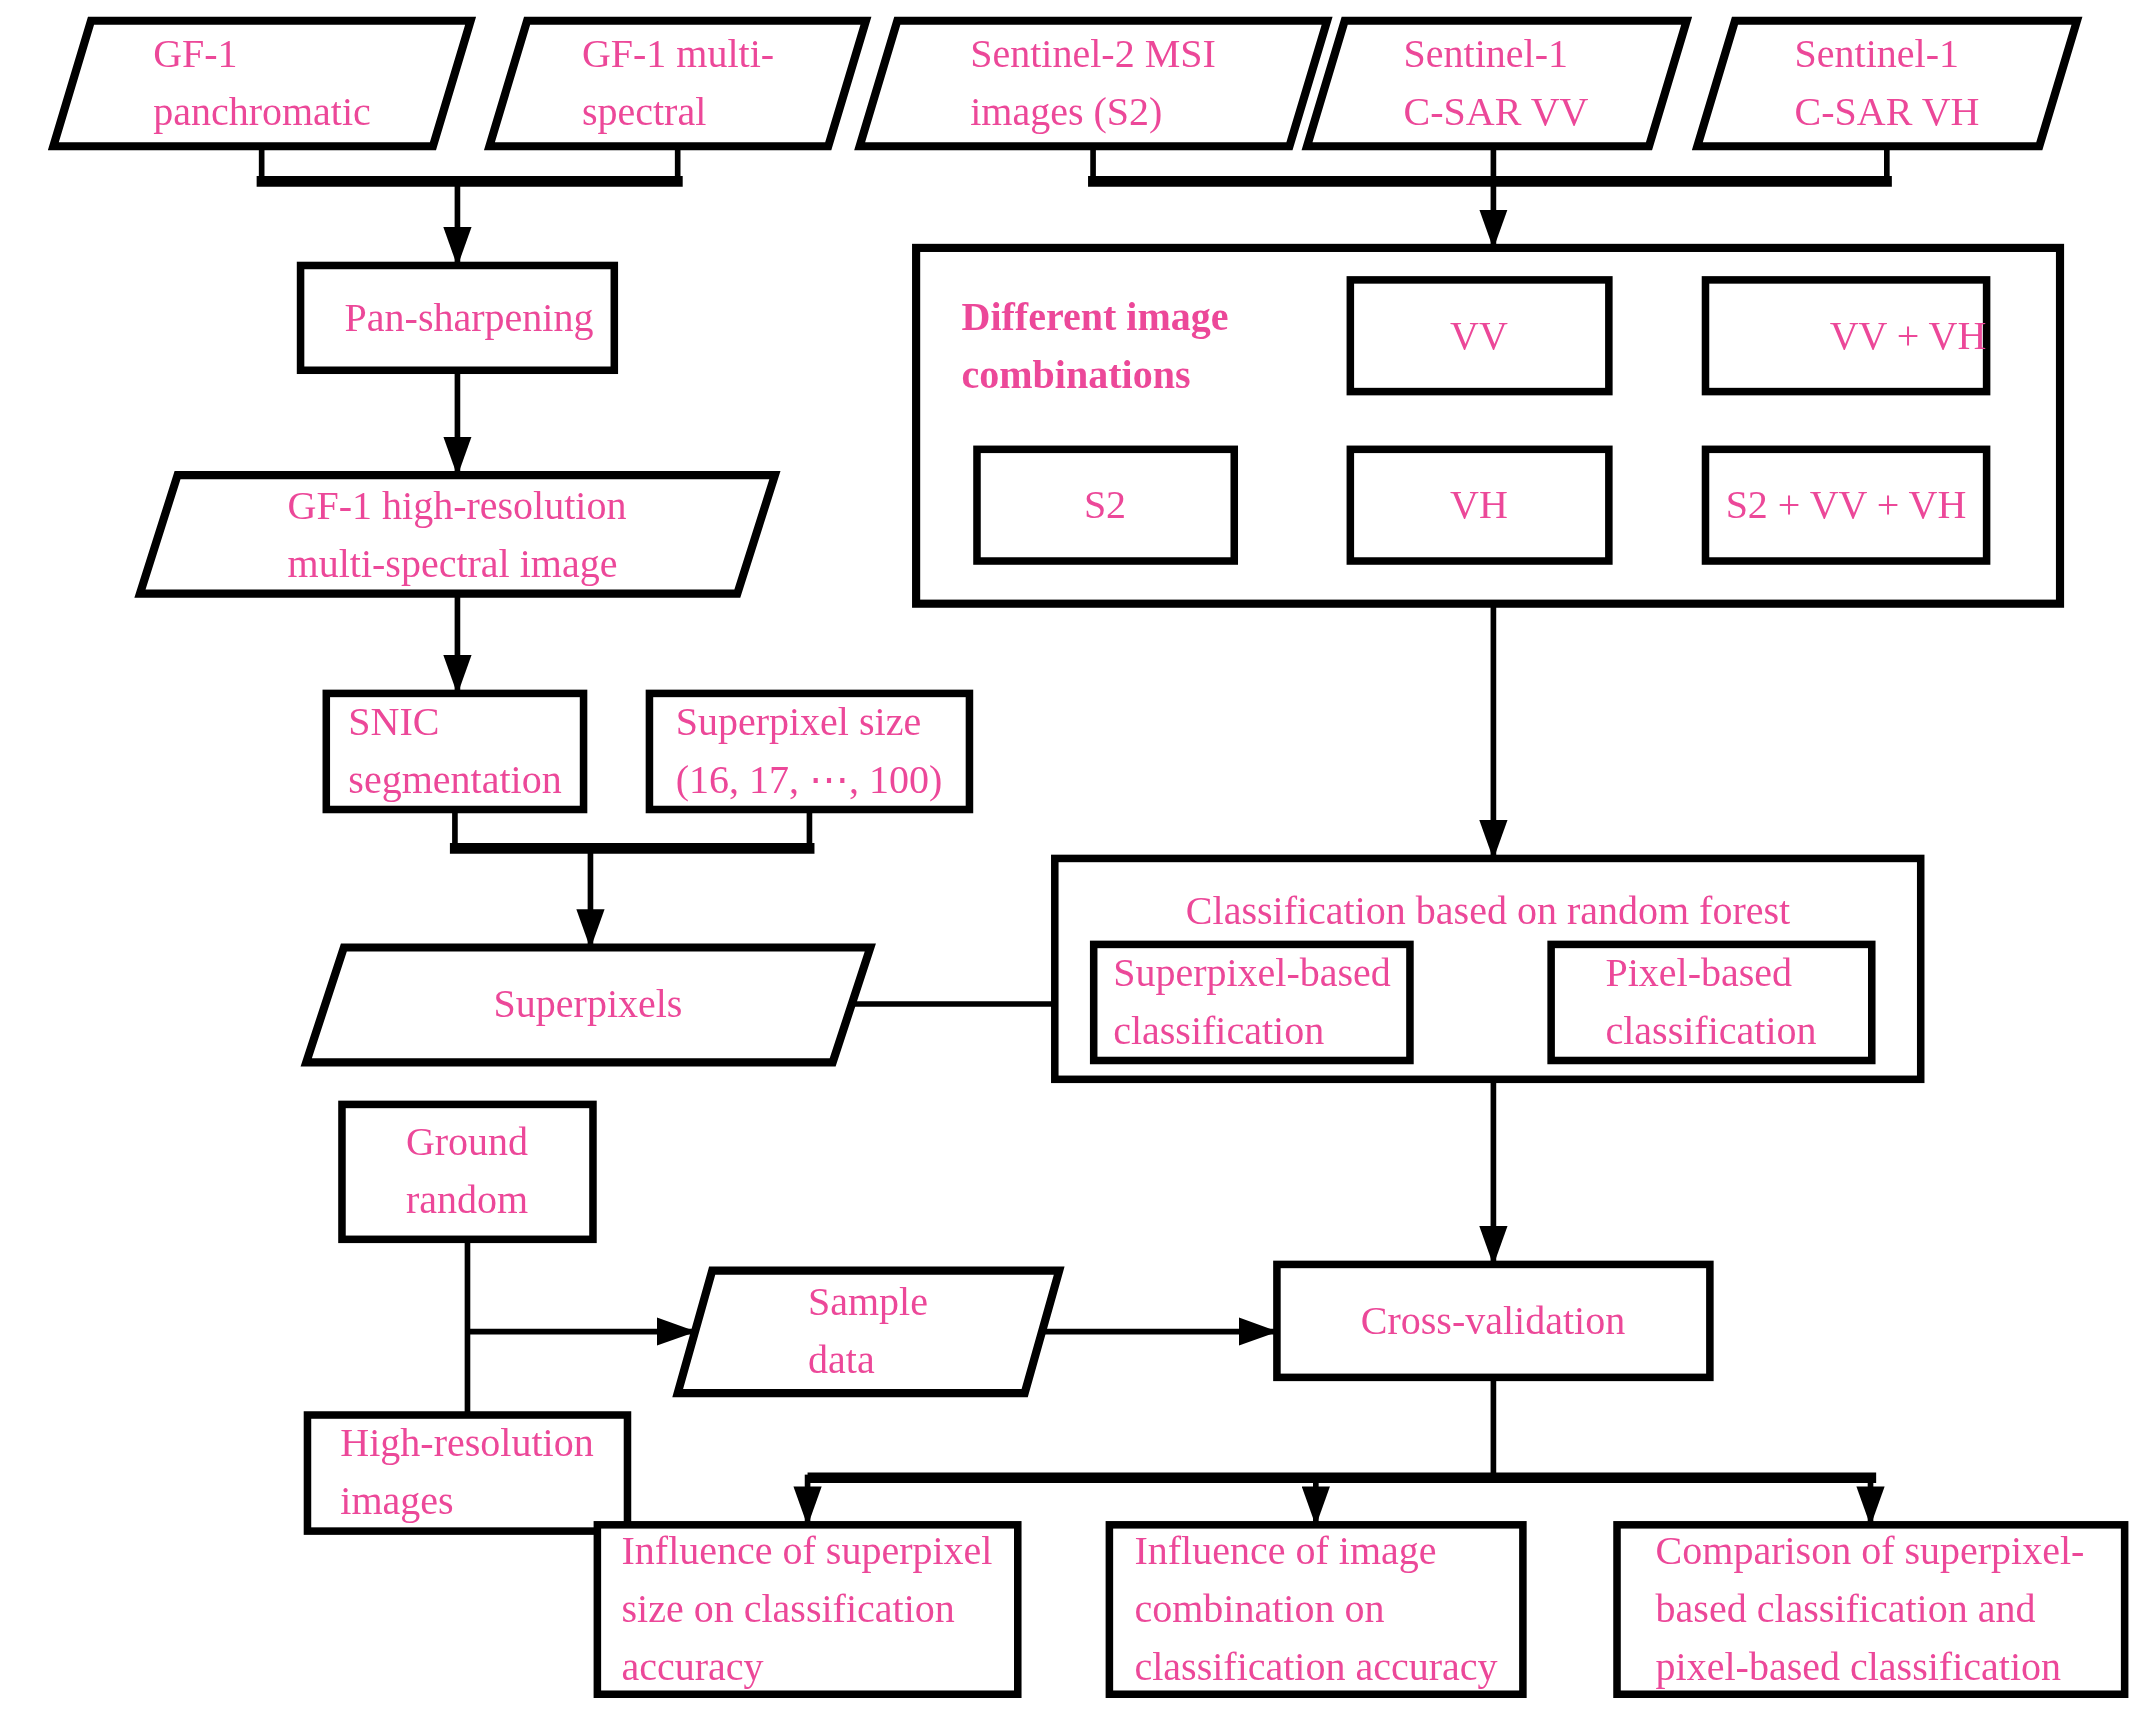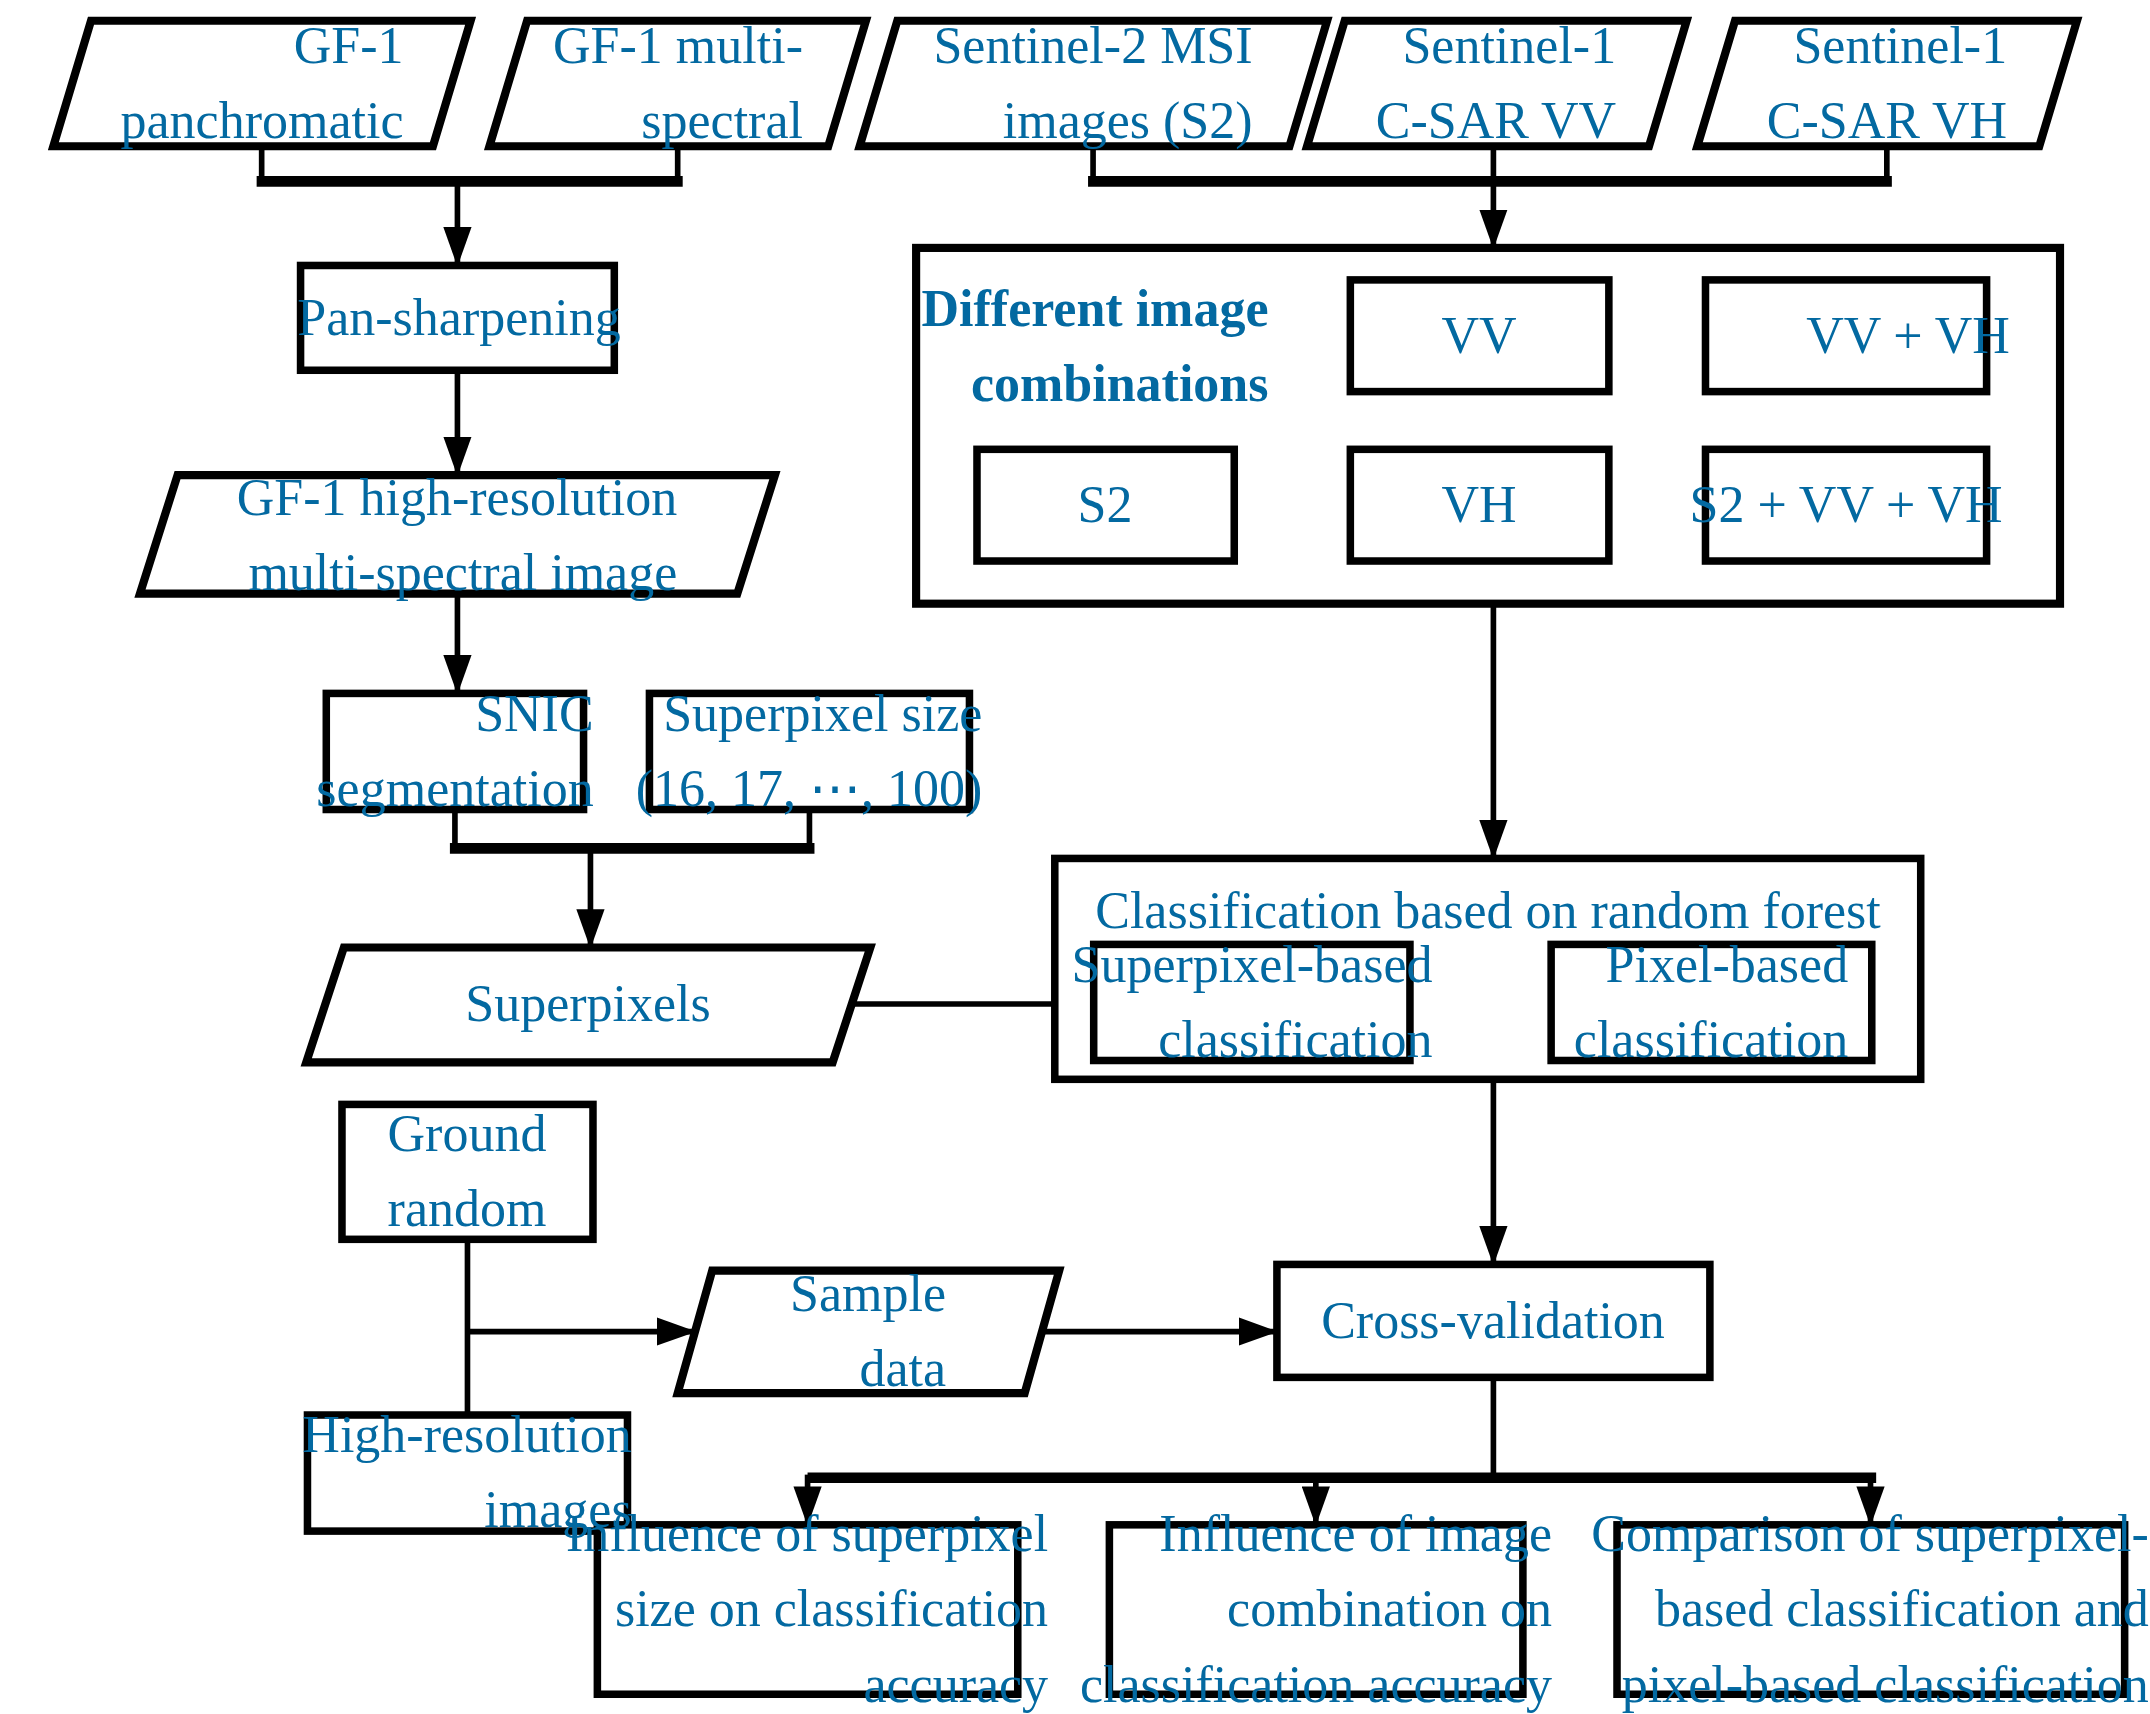--- a/index.html
+++ b/index.html
@@ -30,24 +30,24 @@
   }
   .conn-thick {
     stroke: #000000;
     stroke-width: 17;
     fill: none;
   }
   .label {
     position: absolute;
     transform: translate(-50%, -50%);
     font-family: "Liberation Serif", "DejaVu Serif", serif;
-    font-size: 52px;
+    font-size: 40px;
     line-height: 1.45;
-    color: #0369a1;
-    text-align: right;
+    color: #ec4899;
+    text-align: left;
     white-space: pre;
   }
   .label.bold {
     font-weight: 700;
   }
 </style>
 </head>
 <body>
 
 <div class="canvas">
@@ -127,21 +127,21 @@
 panchromatic</div>
   <div class="label" style="left:678px; top:83px">GF-1 multi-
 spectral</div>
   <div class="label" style="left:1093px; top:83px">Sentinel-2 MSI
 images (S2)</div>
   <div class="label" style="left:1496px; top:83px">Sentinel-1
 C-SAR VV</div>
   <div class="label" style="left:1887px; top:83px">Sentinel-1
 C-SAR VH</div>
 
-  <div class="label" style="left:459px; top:318px">Pan-sharpening</div>
+  <div class="label" style="left:469px; top:318px">Pan-sharpening</div>
   <div class="label" style="left:457px; top:535px">GF-1 high-resolution
 multi-spectral image</div>
   <div class="label" style="left:455px; top:751px">SNIC
 segmentation</div>
   <div class="label" style="left:809px; top:751px">Superpixel size
 (16, 17, ⋯, 100)</div>
   <div class="label" style="left:588px; top:1004px">Superpixels</div>
 
   <div class="label bold" style="left:1095px; top:346px">Different image
 combinations</div>

